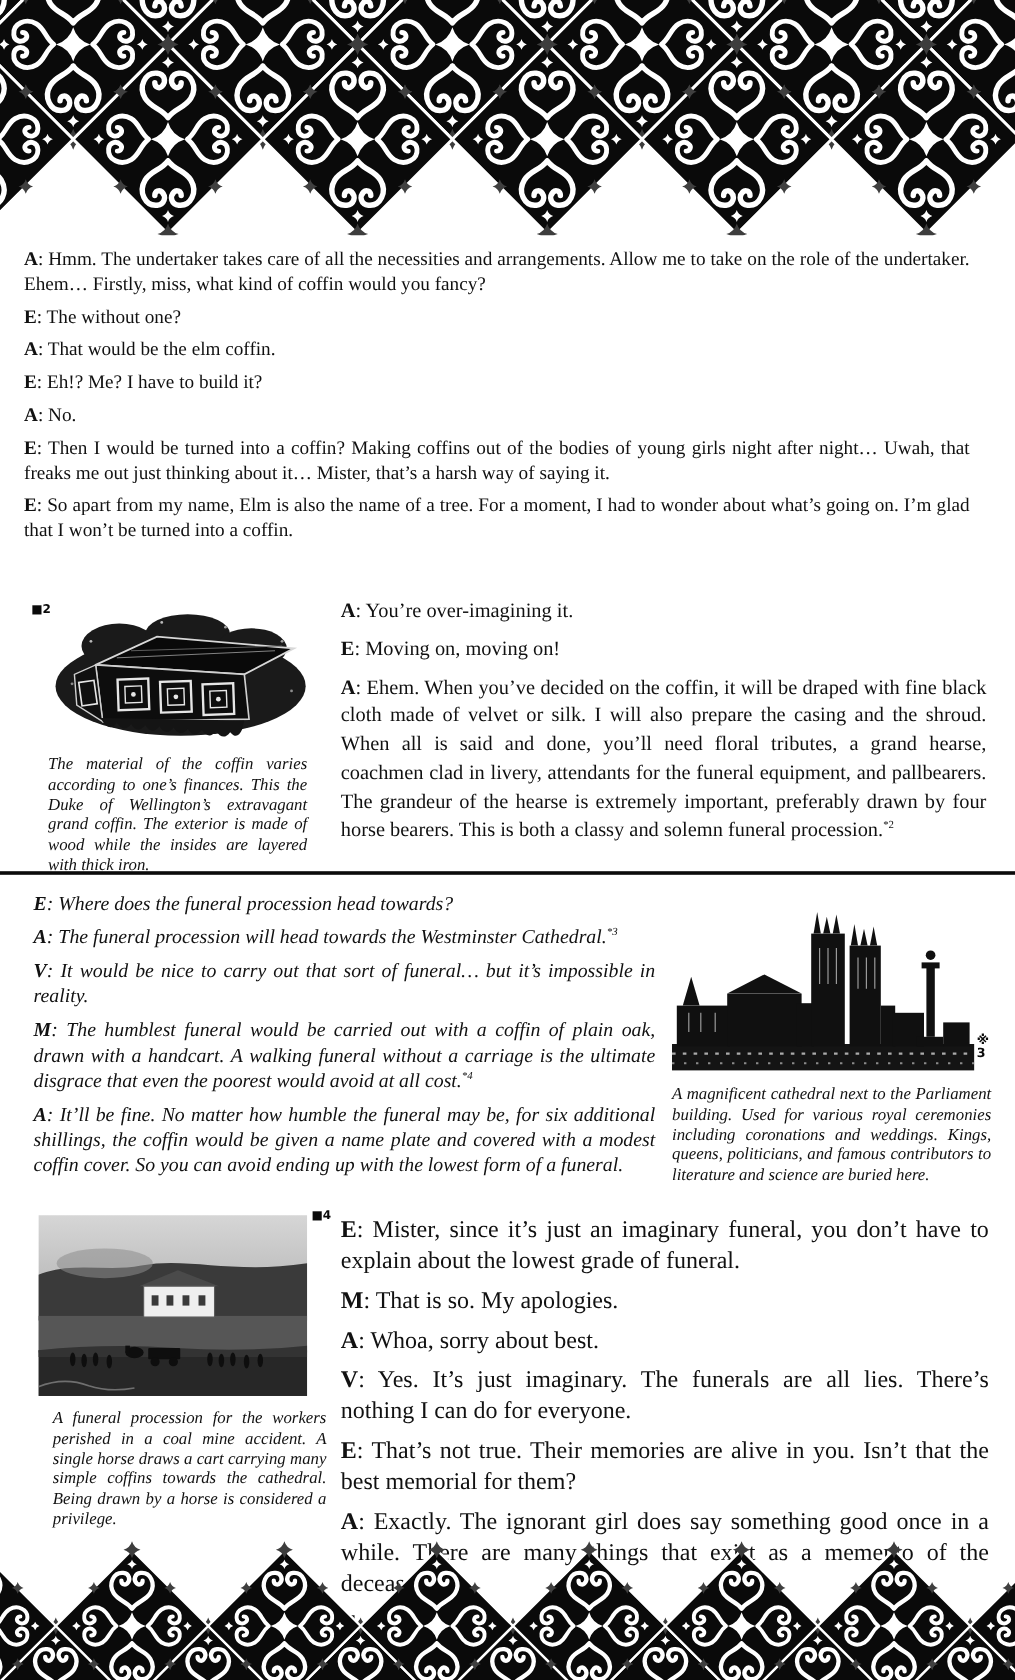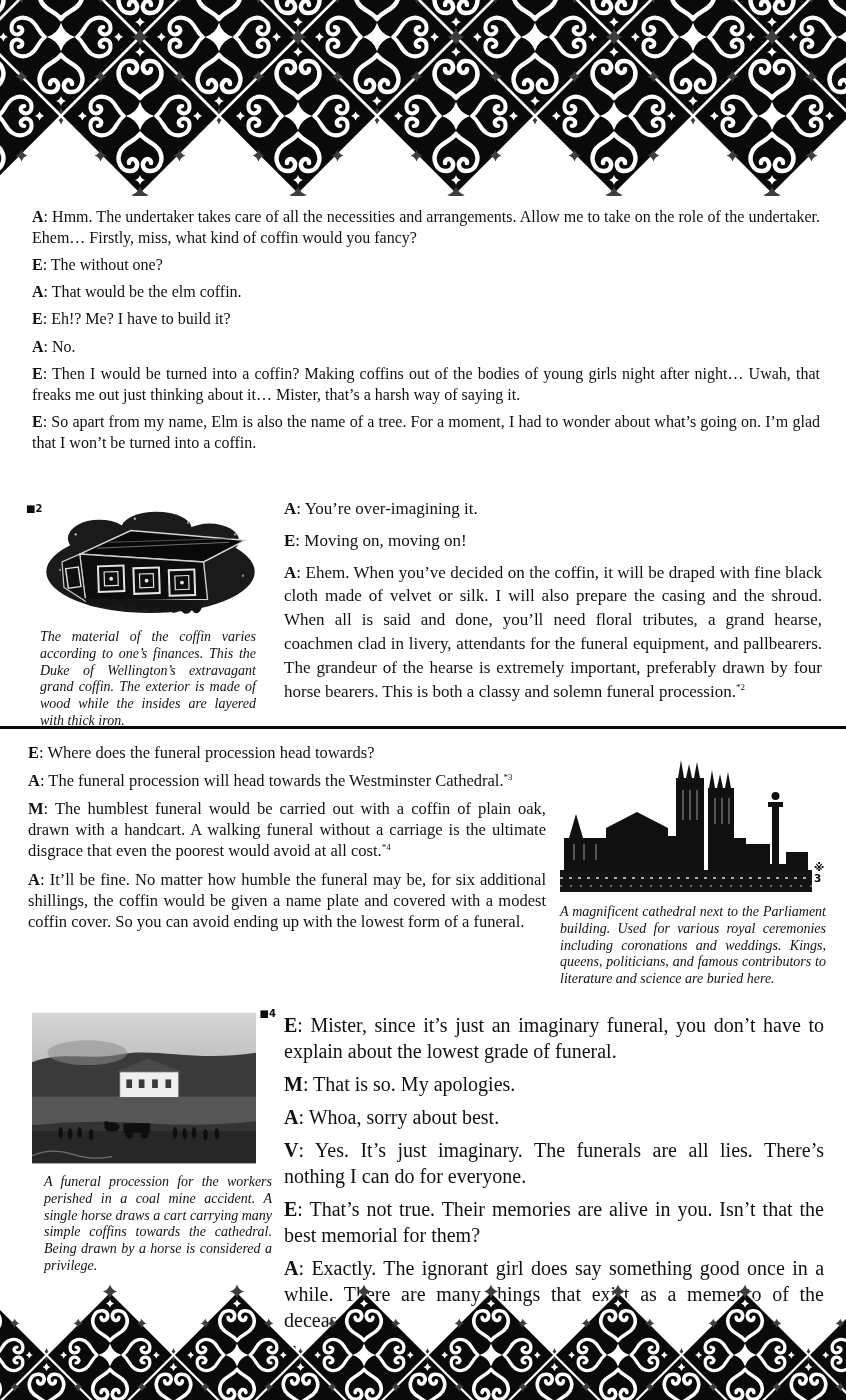--- a/index.html
+++ b/index.html
@@ -3,28 +3,28 @@
 <meta charset="utf-8">
 <style>
   html,body{margin:0;padding:0;background:#ffffff;}
   body{width:846px;height:1400px;position:relative;overflow:hidden;
        font-family:"Liberation Serif","DejaVu Serif",serif;color:#111;}
   .border{position:absolute;left:0;display:block;}
   #bTop{top:0;}
   #bBot{top:1278px;}
   .divider{position:absolute;top:726px;left:0;width:846px;height:3px;background:#0a0a0a;}
   section{position:absolute;}
-  .sec1{top:206px;left:32px;width:788px;}
+  .sec1{top:206px;left:20px;width:788px;}
   .sec2{top:497px;left:24px;width:798px;display:flex;gap:18px;}
   .sec3{top:742px;left:28px;width:800px;display:flex;gap:14px;}
   .sec4{top:1012px;left:28px;width:796px;display:flex;gap:14px;}
   .dlg p{margin:0 0 6px 0;text-align:justify;}
   .sec1 .dlg p{font-size:16px;line-height:1.32;}
   .sec2 .dlg p{font-size:17px;line-height:1.4;margin-bottom:8px;}
-  .sec3 .dlg p{font-size:16.5px;line-height:1.28;margin-bottom:7px;}
+  .sec3 .dlg p{font-size:16.5px;line-height:1.28;margin-bottom:7px;font-style:italic;}
   .sec4 .dlg p{font-size:20px;line-height:1.3;margin-bottom:7px;}
   .dlg b{font-weight:bold;}
   sup.ref{font-size:9px;line-height:0;}
   .sec2 .figcol{width:242px;flex:none;position:relative;}
   .sec2 .txtcol{flex:1;}
   .sec3 .txtcol{width:518px;flex:none;}
   .sec3 .figcol{flex:1;position:relative;}
   .sec4 .figcol{width:242px;flex:none;position:relative;}
   .sec4 .txtcol{flex:1;}
   figure{margin:0;}
@@ -168,20 +168,21 @@
 <div class="divider"></div>
 
 <section class="sec3">
   <div class="txtcol">
     <div class="dlg">
 
         <p class="line"><b>E</b><span>: </span><span>Where does the funeral procession head towards?</span></p>
 
         <p class="line"><b>A</b><span>: </span><span>The funeral procession will head towards the Westminster Cathedral.</span><sup class="ref">*3</sup></p>
 
+        <p class="line"><b>V</b><span>: </span><span>It would be nice to carry out that sort of funeral… but it’s impossible in reality.</span></p>
 
         <p class="line"><b>M</b><span>: </span><span>The humblest funeral would be carried out with a coffin of plain oak, drawn with a handcart. A walking funeral without a carriage is the ultimate disgrace that even the poorest would avoid at all cost.</span><sup class="ref">*4</sup></p>
 
         <p class="line"><b>A</b><span>: </span><span>It’ll be fine. No matter how humble the funeral may be, for six additional shillings, the coffin would be given a name plate and covered with a modest coffin cover. So you can avoid ending up with the lowest form of a funeral.</span></p>
       </div>
   </div>
   <div class="figcol">
     <figure class="fig fig3">
       <svg width="252" height="152" viewBox="0 0 252 152">
         <rect x="0" y="128" width="252" height="22" fill="#141414"></rect>

